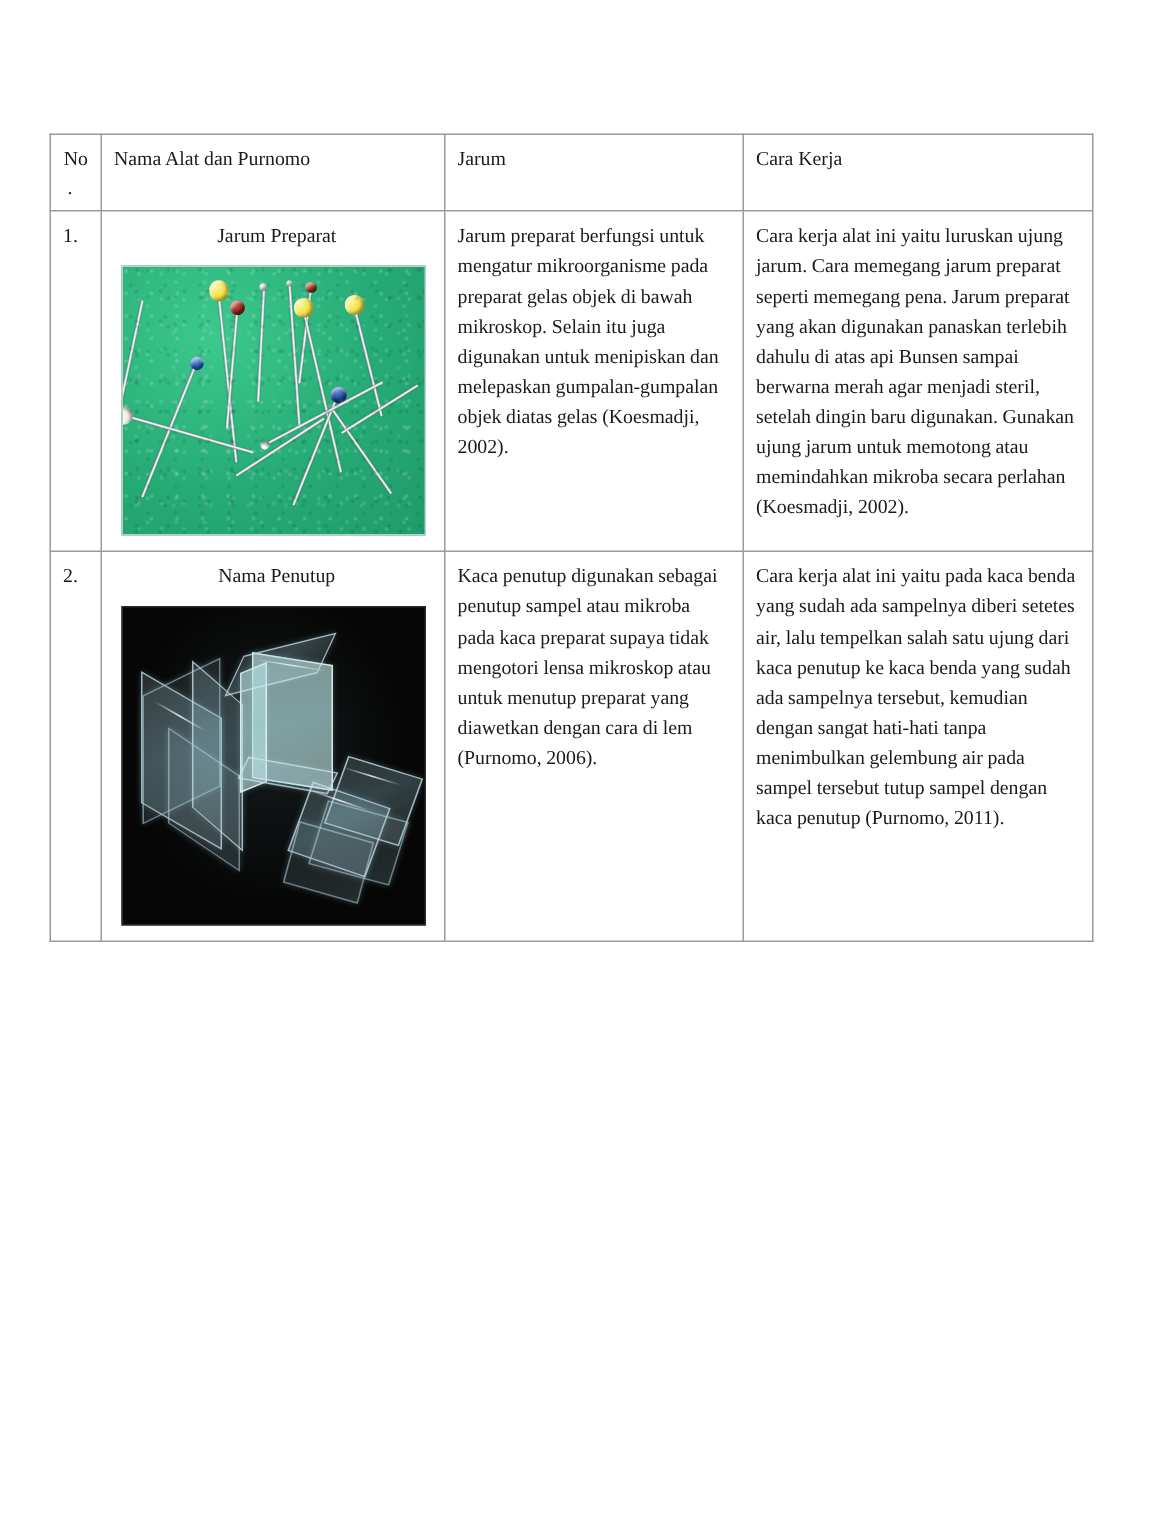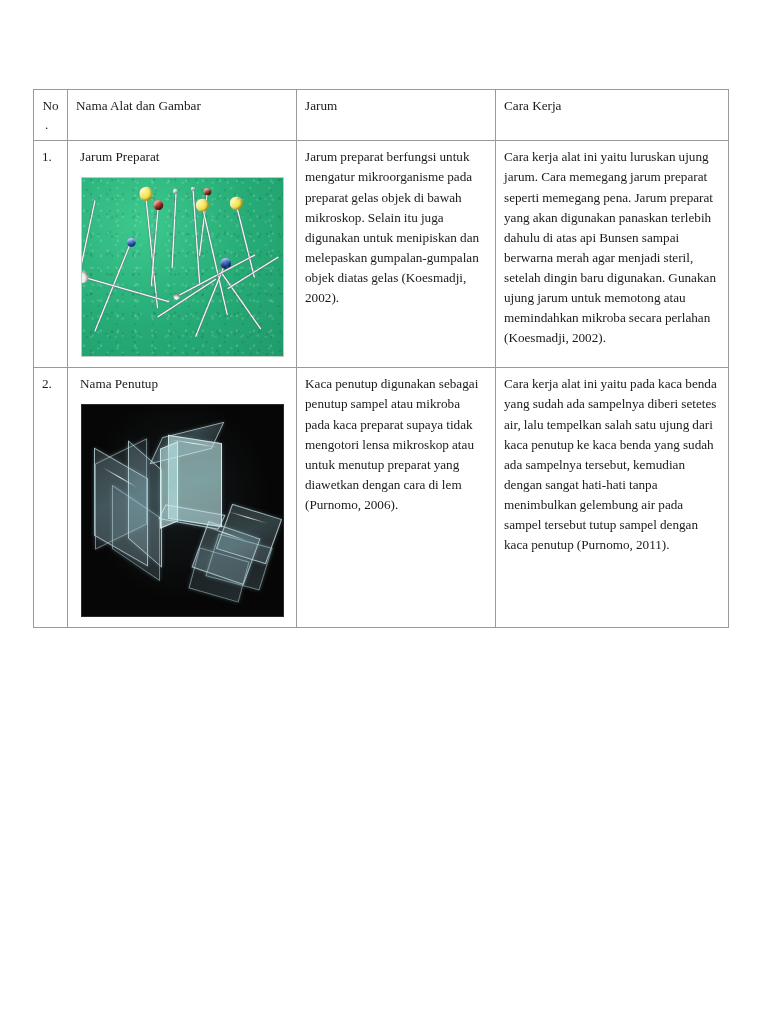--- a/index.html
+++ b/index.html
@@ -82,20 +82,21 @@
     padding-top: 7px;
   }
 
   td.cell-nama { padding-top: 7px; }
   td.cell-text { padding-top: 7px; }
 
   .item-name {
     display: block;
     margin: 0 0 10px 4px;
     font-size: 13.2px;
+    text-align: center;
   }
 
   .para {
     margin: 0;
     font-size: 13.2px;
     line-height: 1.525;
     text-align: left;
     word-spacing: -0.2px;
   }
 
@@ -199,21 +200,21 @@
       <col class="c-fungsi">
       <col class="c-cara">
     </colgroup>
 
     <thead>
       <tr>
         <th class="h-no">
           <span class="no-break">No</span>
           <span class="no-dot">.</span>
         </th>
-        <th>Nama Alat dan Gambar</th>
+        <th>Nama Alat dan Purnomo</th>
         <th>Jarum</th>
         <th>Cara Kerja</th>
       </tr>
     </thead>
 
     <tbody>
 
       <tr>
         <td class="cell-no">1.</td>
 

